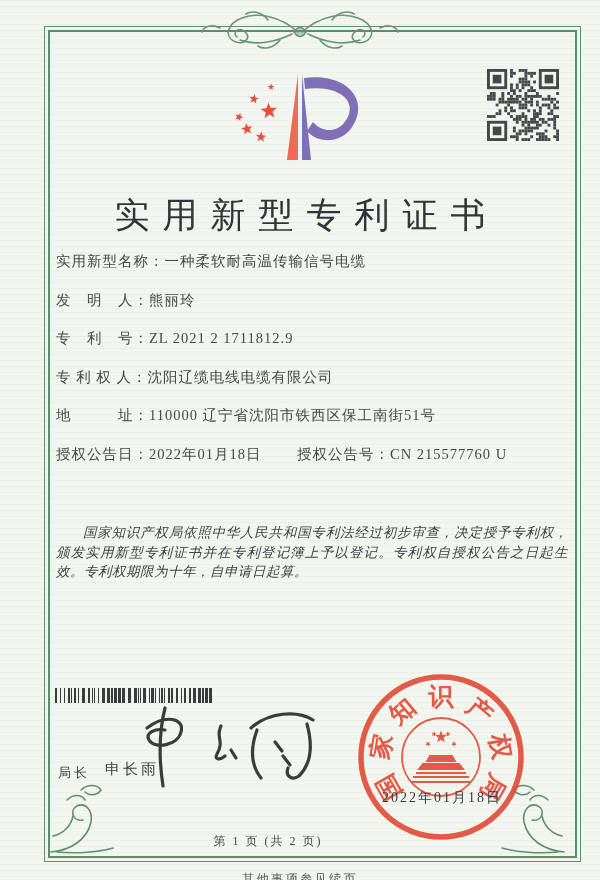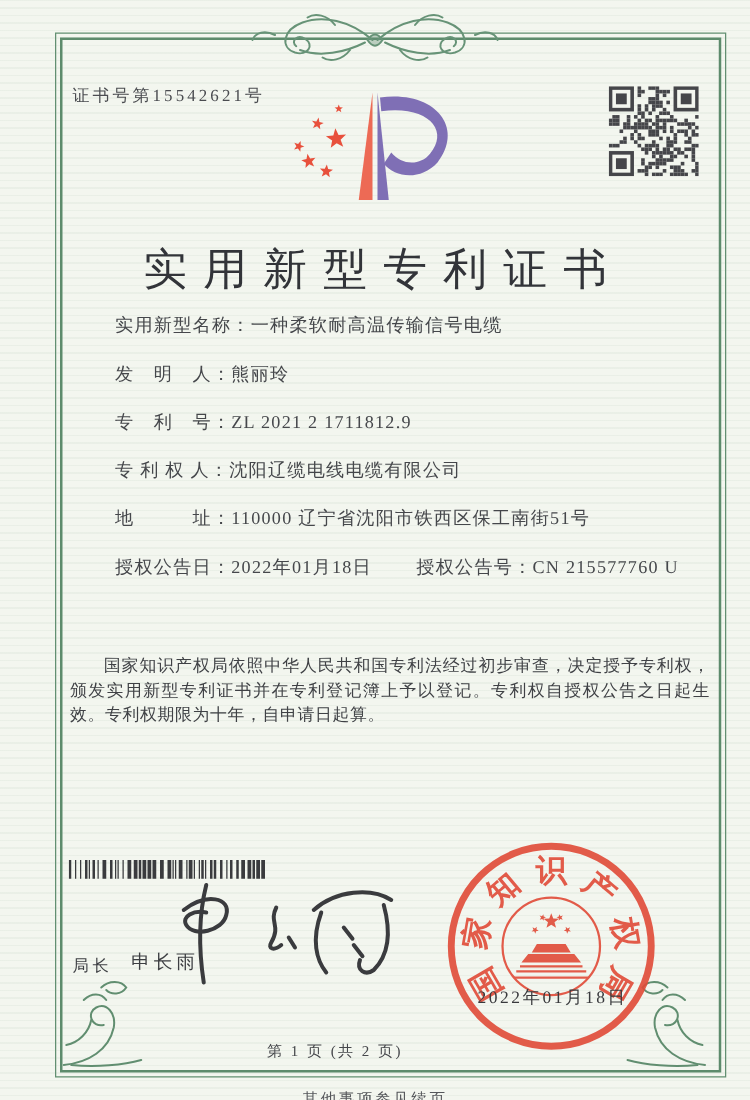--- a/index.html
+++ b/index.html
@@ -32,32 +32,32 @@
   #logo{position:absolute; left:224px; top:68px;}
   #qr{position:absolute; left:487px; top:69px;}
 
   .doc-title{
     position:absolute; left:0; top:168px; width:600px;
     text-align:center; font-size:35px; letter-spacing:13px; text-indent:13px;
     color:#323439; font-weight:500;margin-top:24px;
   }
 
   .fields{position:absolute; left:56px; top:251px; width:512px; font-size:14.5px; color:#45474b;}
-  .fields .row{height:38.5px; line-height:21px; white-space:nowrap;margin-left:36px;}
+  .fields .row{height:38.5px; line-height:21px; white-space:nowrap;}
   .flabel{letter-spacing:1px;}
   .fvalue{letter-spacing:1px;}
   .grant-row{position:relative;}
   .grant-second{position:absolute; left:241px; top:0;}
 
   .paras{
     position:absolute; left:56px; top:523px; width:512px;
     font-size:13.5px; line-height:19.5px; text-align:justify; color:#3f4145;
     letter-spacing:0.5px;
   }
-  .paras p{margin:0 0 3px 0; text-indent:2em;}
+  .paras p{margin:0 0 3px 0; text-indent:2em;font-style:italic;}
 
   #barcode{position:absolute; left:55px; top:688px;}
 
   .director-label{position:absolute; left:58px; top:764px; font-size:13px; letter-spacing:3px; color:#3c3e42;}
   .director-name{position:absolute; left:58px; top:760px; font-size:15px; letter-spacing:3px; color:#3c3e42;margin-left:47px;}
   #signature{position:absolute; left:135px; top:698px;}
 
   #seal{position:absolute; left:350px; top:666px; opacity:0.9;}
   .seal-date{
     position:absolute; left:374px; top:789px; width:136px; text-align:center;
@@ -114,21 +114,20 @@
   <svg id="orn-br" class="ornament" width="70" height="80" viewBox="0 0 70 80">
     <g transform="translate(70,0) scale(-1,1)" stroke="#618e70" fill="none" stroke-width="1.6" stroke-linecap="round">
       <path d="M4,76 C24,74 40,64 44,46 C46,34 38,26 30,30 C22,34 26,46 36,44"></path>
       <path d="M6,60 C16,58 24,50 26,40"></path>
       <path d="M10,76 C30,78 52,76 66,72"></path>
       <path d="M34,14 C40,8 50,8 54,14 C50,20 42,20 38,16"></path>
       <path d="M20,24 C26,18 34,18 38,24"></path>
     </g>
   </svg>
 
-  <div class="cert-no">证书号第15542621号</div>
 
   <svg id="logo" width="152" height="100" viewBox="0 0 152 100">
 
     <path d="M80,10 C124,4 148,34 126,62 C112,77 92,74 83,63 L89,54 C97,64 112,65 120,55 C136,36 118,16 81,21 Z" fill="#7f6fb5"></path>
 
     <path d="M74,6 L63,92 L74,92 Z" fill="#ed6a55"></path>
 
     <path d="M78,6 L78,92 L87,92 Z" fill="#7f6fb5"></path>
     <g id="logo-stars" fill="#e8503c">
         <polygon points="47.00,15.50 47.86,17.81 50.33,17.92 48.40,19.45 49.06,21.83 47.00,20.47 44.94,21.83 45.60,19.45 43.67,17.92 46.14,17.81"></polygon>

